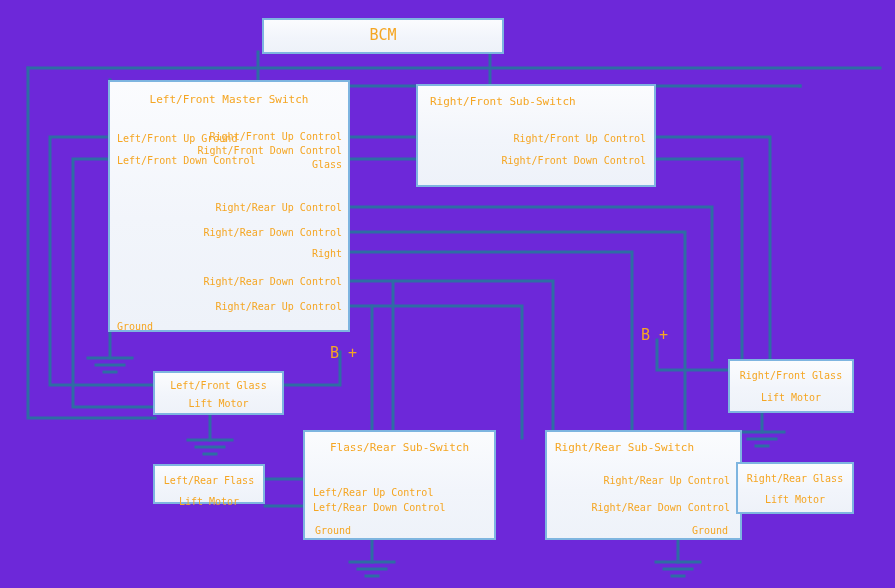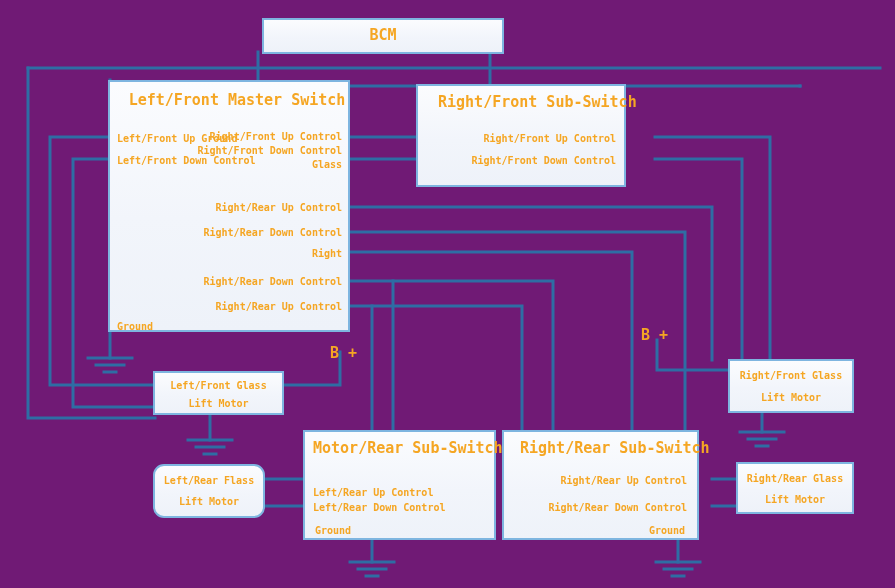--- a/index.html
+++ b/index.html
@@ -1,24 +1,24 @@
 <!DOCTYPE html>
 <html><head>
 <meta charset="utf-8">
 <title>Power Window Wiring Diagram</title>
 <style>
   html,body{margin:0;padding:0;background:#ffffff;}
   body{font-family:"DejaVu Sans Mono","Liberation Mono",monospace;}
-  #stage{position:relative;width:895px;height:588px;background:#701a75;overflow:hidden;font-weight:bold;}
+  #stage{position:relative;width:895px;height:588px;background:#6d28d9;overflow:hidden;}
   #wires{position:absolute;left:0;top:0;width:895px;height:588px;}
   .box{position:absolute;box-sizing:border-box;border:2px solid #7EB5E0;
        background:linear-gradient(180deg,#fbfcfe 0%,#f2f5fb 55%,#eef2f9 100%);}
   .lbl{position:absolute;color:#F5A623;font-size:10px;line-height:12px;
        white-space:pre;letter-spacing:0px;}
-  .lbl.title{font-size:15px;margin-left:8px;}
+  .lbl.title{font-size:11px;}
   .lbl.big{font-size:15px;color:#F5A623;}
   .lbl.bcm{font-size:15px;}
 </style>
 </head>
 <body>
 
 <div id="stage">
 
   <svg id="wires" viewBox="0 0 895 588" xmlns="http://www.w3.org/2000/svg">
     <g fill="none" stroke="#2E6DA4" stroke-width="3" stroke-linecap="square">
@@ -120,44 +120,44 @@
 
     <div class="lbl" style="right:6px;top:120px;text-align:right;">Right/Rear Up Control</div>
     <div class="lbl" style="right:6px;top:145px;text-align:right;">Right/Rear Down Control</div>
     <div class="lbl" style="right:6px;top:166px;text-align:right;">Right</div>
     <div class="lbl" style="right:6px;top:194px;text-align:right;">Right/Rear Down Control</div>
     <div class="lbl" style="right:6px;top:219px;text-align:right;">Right/Rear Up Control</div>
 
     <div class="lbl" style="left:7px;top:239px;">Ground</div>
   </div>
 
-  <div class="box" style="left:416px;top:84px;width:210px;height:103px;">
+  <div class="box" style="left:416px;top:84px;width:240px;height:103px;">
     <div class="lbl title" style="left:12px;top:10px;">Right/Front Sub-Switch</div>
     <div class="lbl" style="right:8px;top:47px;text-align:right;">Right/Front Up Control</div>
     <div class="lbl" style="right:8px;top:69px;text-align:right;">Right/Front Down Control</div>
   </div>
 
   <div class="box" style="left:153px;top:371px;width:131px;height:44px;">
     <div class="lbl" style="left:0;top:7px;width:100%;text-align:center;">Left/Front Glass</div>
     <div class="lbl" style="left:0;top:25px;width:100%;text-align:center;">Lift Motor</div>
   </div>
 
-  <div class="box" style="left:153px;top:464px;width:112px;height:54px;border-radius:11px;">
+  <div class="box" style="left:153px;top:464px;width:112px;height:40px;">
     <div class="lbl" style="left:0;top:9px;width:100%;text-align:center;">Left/Rear Flass</div>
     <div class="lbl" style="left:0;top:30px;width:100%;text-align:center;">Lift Motor</div>
   </div>
 
   <div class="box" style="left:303px;top:430px;width:193px;height:110px;">
-    <div class="lbl title" style="left:0;top:10px;width:100%;text-align:center;">Motor/Rear Sub-Switch</div>
+    <div class="lbl title" style="left:0;top:10px;width:100%;text-align:center;">Flass/Rear Sub-Switch</div>
     <div class="lbl" style="left:8px;top:55px;">Left/Rear Up Control</div>
     <div class="lbl" style="left:8px;top:70px;">Left/Rear Down Control</div>
     <div class="lbl" style="left:10px;top:93px;">Ground</div>
   </div>
 
-  <div class="box" style="left:502px;top:430px;width:197px;height:110px;">
+  <div class="box" style="left:545px;top:430px;width:197px;height:110px;">
     <div class="lbl title" style="left:8px;top:10px;">Right/Rear Sub-Switch</div>
     <div class="lbl" style="right:10px;top:43px;text-align:right;">Right/Rear Up Control</div>
     <div class="lbl" style="right:10px;top:70px;text-align:right;">Right/Rear Down Control</div>
     <div class="lbl" style="right:12px;top:93px;text-align:right;">Ground</div>
   </div>
 
   <div class="box" style="left:728px;top:359px;width:126px;height:54px;">
     <div class="lbl" style="left:0;top:9px;width:100%;text-align:center;">Right/Front Glass</div>
     <div class="lbl" style="left:0;top:31px;width:100%;text-align:center;">Lift Motor</div>
   </div>

